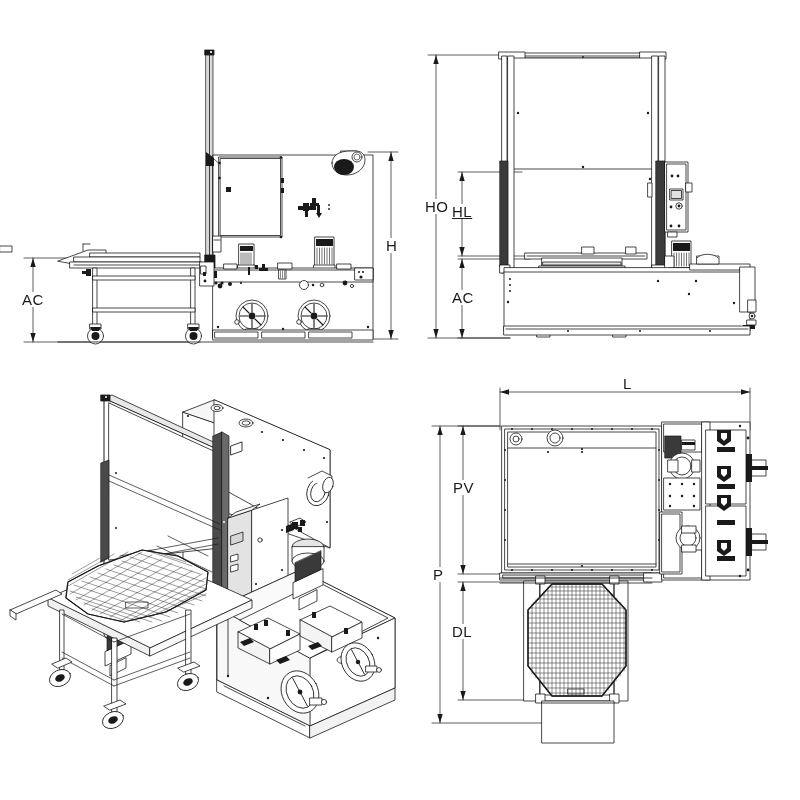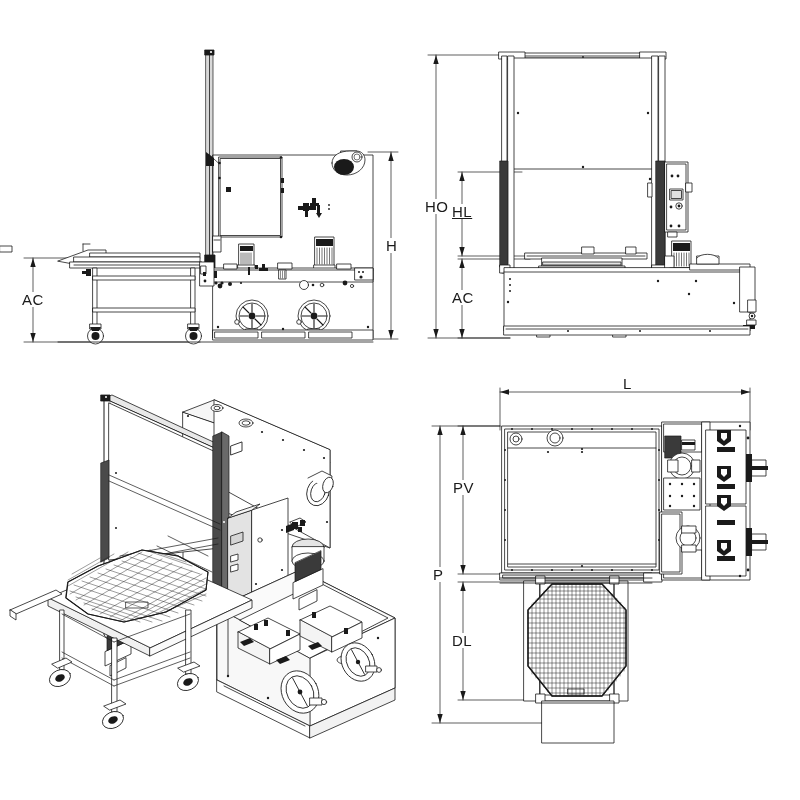--- a/index.html
+++ b/index.html
@@ -846,16 +846,16 @@
           <rect x="142" y="331" width="72" height="42" fill="#fff"></rect>
           <line x1="142" y1="333" x2="214" y2="333"></line>
           <line x1="100" y1="208" x2="252" y2="208"></line>
           <line x1="100" y1="213" x2="252" y2="213"></line>
         </g>
       </g>
     </svg>
     <div class="dimlabel" style="left:221px;top:6px;">L</div>
     <div class="dimlabel" style="left:51px;top:110px;">PV</div>
     <div class="dimlabel" style="left:31px;top:197px;">P</div>
-    <div class="dimlabel" style="left:50px;top:263px;">DL</div>
+    <div class="dimlabel" style="left:50px;top:254px;">DL</div>
   </div>
 
 </div>
 
 </body></html>

